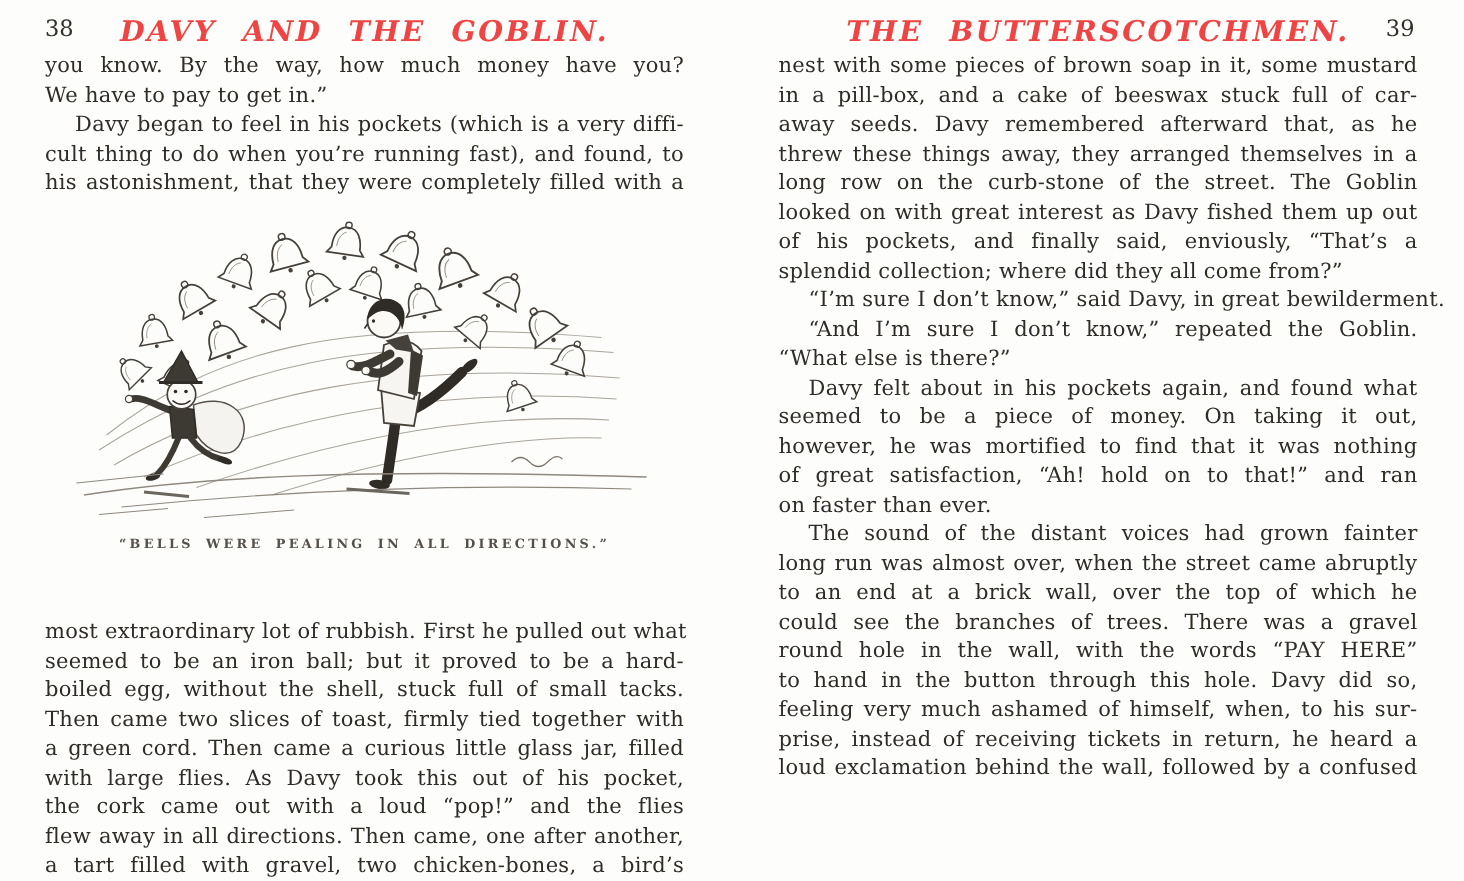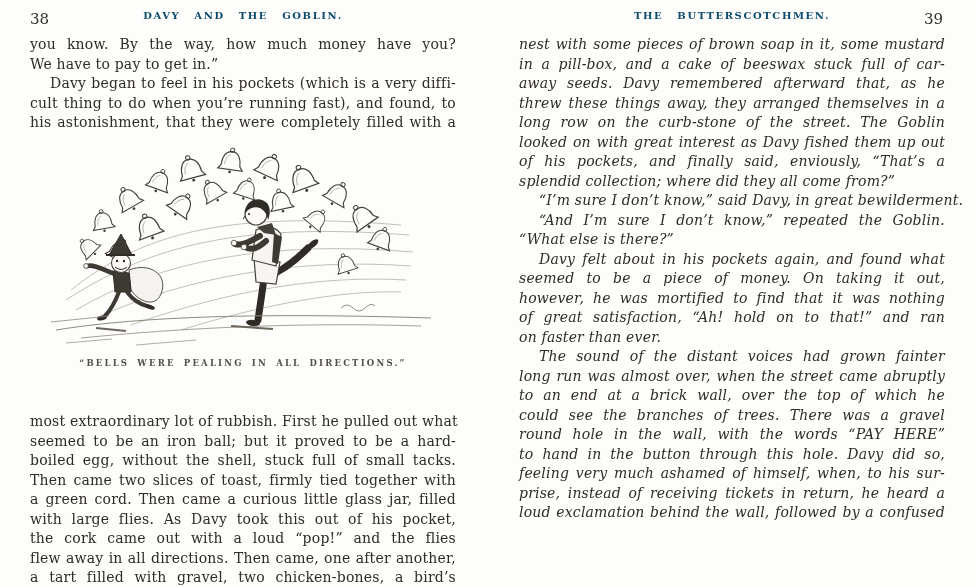--- a/index.html
+++ b/index.html
@@ -9,31 +9,31 @@
     font-family:"DejaVu Serif", serif;
   }
   .book { position:relative; width:976px; height:587px; background:#fdfdfb; }
   .page { position:absolute; top:0; height:494px; }
   .page--left  { left:30px;  width:426px; }
   .page--right { left:519px; width:426px; }
 
   .pagehead { position:absolute; top:10px; left:0; right:0; height:20px; }
   .runhead {
     position:absolute; left:50%; transform:translateX(-50%);
-    font-weight:bold; font-size:10px;
-    letter-spacing:1.6px; word-spacing:9px; white-space:nowrap; color:#0c4a6e;
+    font-style:italic; font-weight:bold; font-size:19px;
+    letter-spacing:1.6px; word-spacing:9px; white-space:nowrap; color:#ef4444;
   }
   .pagenum { position:absolute; font-size:15px; color:#332f2a; }
   .pagenum--left  { left:0; }
   .pagenum--right { right:2px; }
 
   .textblock { position:absolute; left:0; right:0; }
   .tb-left-top     { top:35px; }
   .tb-left-bottom  { top:412px; }
-  .tb-right        { top:35px;font-style:italic; }
+  .tb-right        { top:35px; }
 
   .line {
     font-size:14px; line-height:19.5px; height:19.5px;
     text-align:justify; text-align-last:justify;
     white-space:nowrap; letter-spacing:0.2px;
   }
   .line.endp { text-align:right; text-align-last:left; }
   .line.indent { text-indent:20px; }
 
   figure.illus { position:absolute; top:140px; left:0; right:0; margin:0; }

